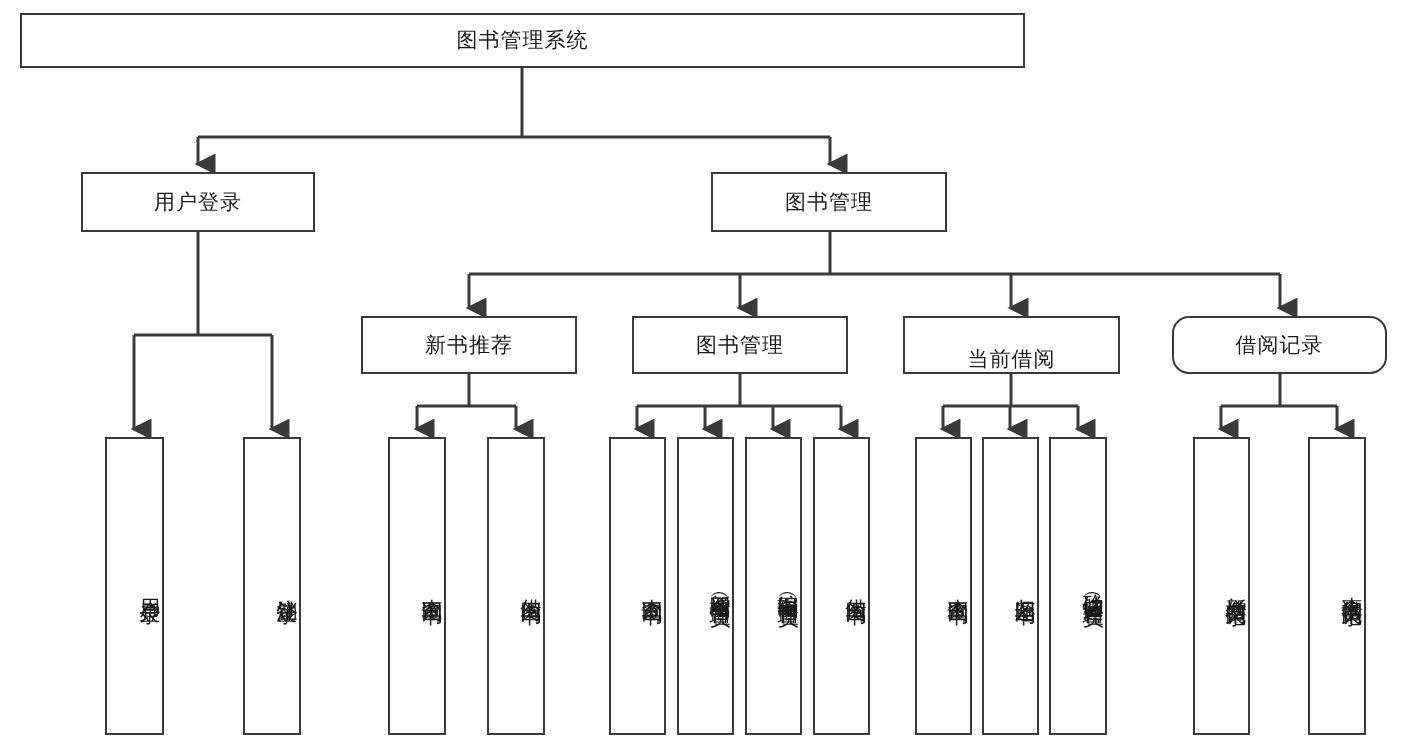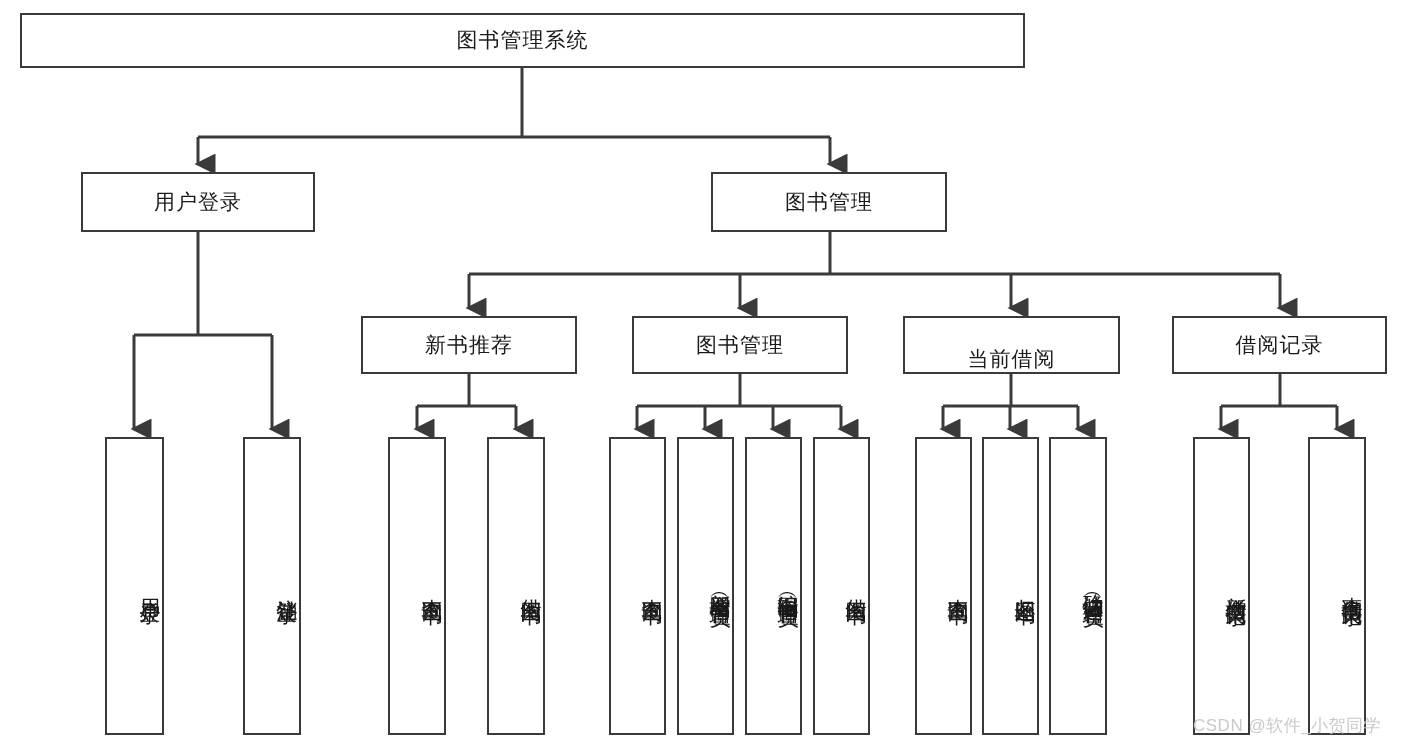--- a/index.html
+++ b/index.html
@@ -137,21 +137,21 @@
 
   <div class="node h" style="left:361px; top:316px; width:216px; height:58px;">
     <span>新书推荐</span>
   </div>
   <div class="node h" style="left:632px; top:316px; width:216px; height:58px;">
     <span>图书管理</span>
   </div>
   <div class="node h" style="left:903px; top:316px; width:217px; height:58px;align-items:flex-end;">
     <span>当前借阅</span>
   </div>
-  <div class="node h" style="left:1172px; top:316px; width:215px; height:58px;">
+  <div class="node h" style="left:1172px; top:316px; width:215px; height:58px;border-radius:17px;">
     <span>借阅记录</span>
   </div>
 
   <div class="node v" style="left:105px; top:437px; width:59px; height:298px;">
     <span>用户登录</span>
   </div>
   <div class="node v" style="left:243px; top:437px; width:58px; height:298px;">
     <span>注销登录</span>
   </div>
   <div class="node v" style="left:388px; top:437px; width:58px; height:298px;">
@@ -181,15 +181,14 @@
   <div class="node v" style="left:1049px; top:437px; width:58px; height:298px;">
     <span>确认归还（管理员）</span>
   </div>
   <div class="node v" style="left:1193px; top:437px; width:57px; height:298px;">
     <span>新增借阅记录</span>
   </div>
   <div class="node v" style="left:1308px; top:437px; width:58px; height:298px;">
     <span>查询借阅记录</span>
   </div>
 
-  <div class="watermark">CSDN @软件_小贺同学</div>
 
 </div>
 
 </body></html>

